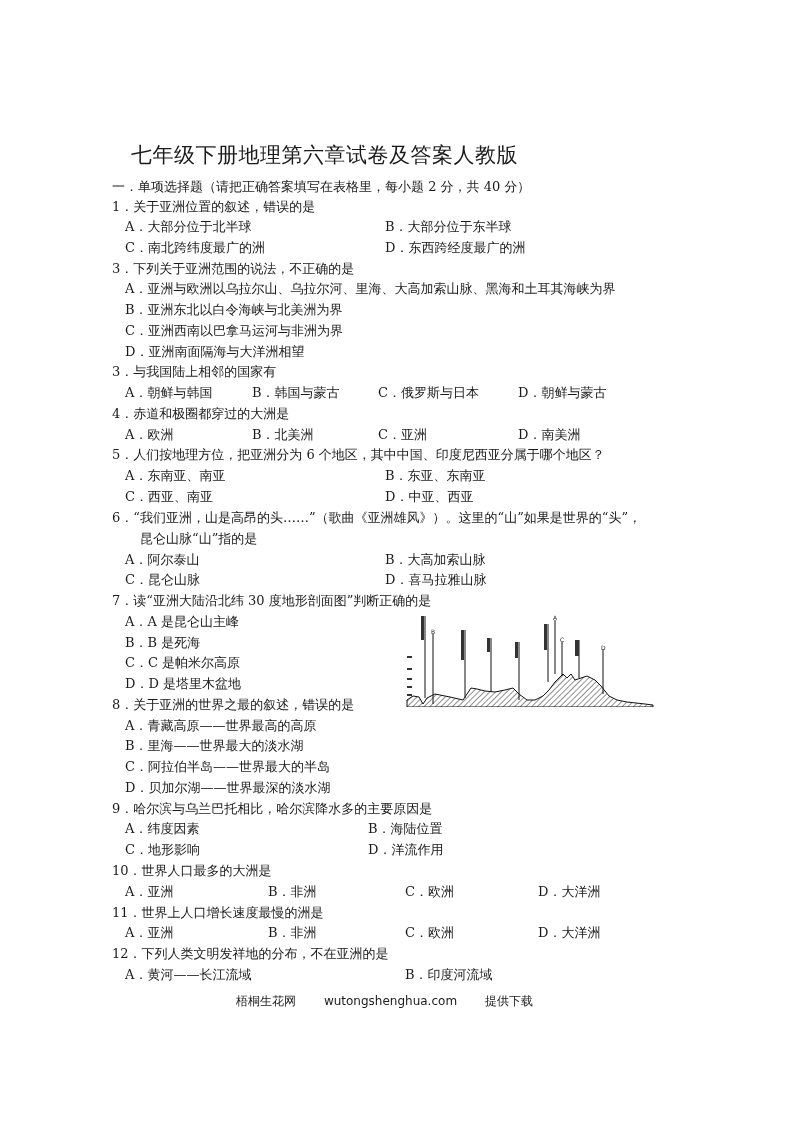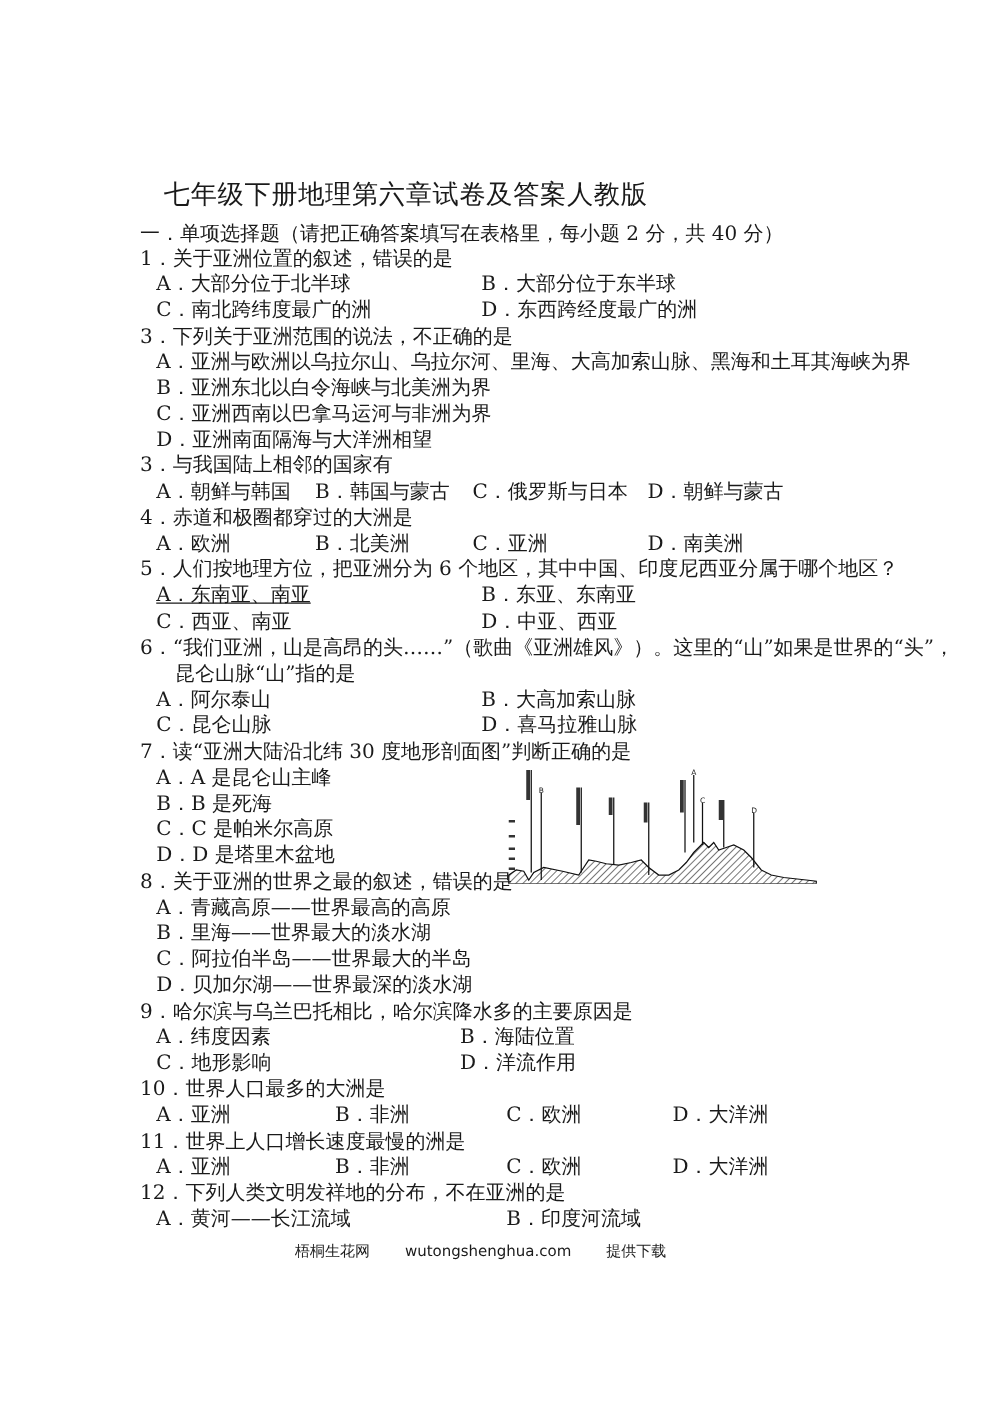--- a/index.html
+++ b/index.html
@@ -6,21 +6,21 @@
   body {
     width: 793px; height: 1122px; position: relative; overflow: hidden;
     font-family: "DejaVu Serif", "Liberation Serif", serif;
     color: #1a1a1a;
   }
   .title {
     position: absolute; left: 0; width: 649px; top: 141px;
     text-align: center; font-size: 21px; letter-spacing: 0.5px;
   }
   .line {
-    position: absolute; font-size: 16px; line-height: 20px; white-space: nowrap;
+    position: absolute; font-size: 13px; line-height: 20px; white-space: nowrap;
   }
   .q { left: 112px; }
   .opt { left: 125px; }
   .col2 { left: 385px; }
   .c4-1 { left: 125px; }
   .c4-2 { left: 252px; }
   .c4-3 { left: 378px; }
   .c4-4 { left: 518px; }
   .c4b-2 { left: 268px; }
   .c4b-3 { left: 405px; }
@@ -60,21 +60,21 @@
 <div class="line c4-3" style="top:383px;">C．俄罗斯与日本</div>
 <div class="line c4-4" style="top:383px;">D．朝鲜与蒙古</div>
 
 <div class="line q" style="top:404px;">4．赤道和极圈都穿过的大洲是</div>
 <div class="line c4-1" style="top:425px;">A．欧洲</div>
 <div class="line c4-2" style="top:425px;">B．北美洲</div>
 <div class="line c4-3" style="top:425px;">C．亚洲</div>
 <div class="line c4-4" style="top:425px;">D．南美洲</div>
 
 <div class="line q" style="top:445px;">5．人们按地理方位，把亚洲分为 6 个地区，其中中国、印度尼西亚分属于哪个地区？</div>
-<div class="line opt" style="top:466px;text-decoration:underline;">A．东南亚、南亚</div>
+<div class="line opt" style="top:466px;">A．东南亚、南亚</div>
 <div class="line col2" style="top:466px;">B．东亚、东南亚</div>
 <div class="line opt" style="top:487px;">C．西亚、南亚</div>
 <div class="line col2" style="top:487px;">D．中亚、西亚</div>
 
 <div class="line q" style="top:508px;">6．“我们亚洲，山是高昂的头……”（歌曲《亚洲雄风》）。这里的“山”如果是世界的“头”，</div>
 <div class="line" style="left:140px;top:529px;">昆仑山脉“山”指的是</div>
 <div class="line opt" style="top:550px;">A．阿尔泰山</div>
 <div class="line col2" style="top:550px;">B．大高加索山脉</div>
 <div class="line opt" style="top:570px;">C．昆仑山脉</div>
 <div class="line col2" style="top:570px;">D．喜马拉雅山脉</div>

